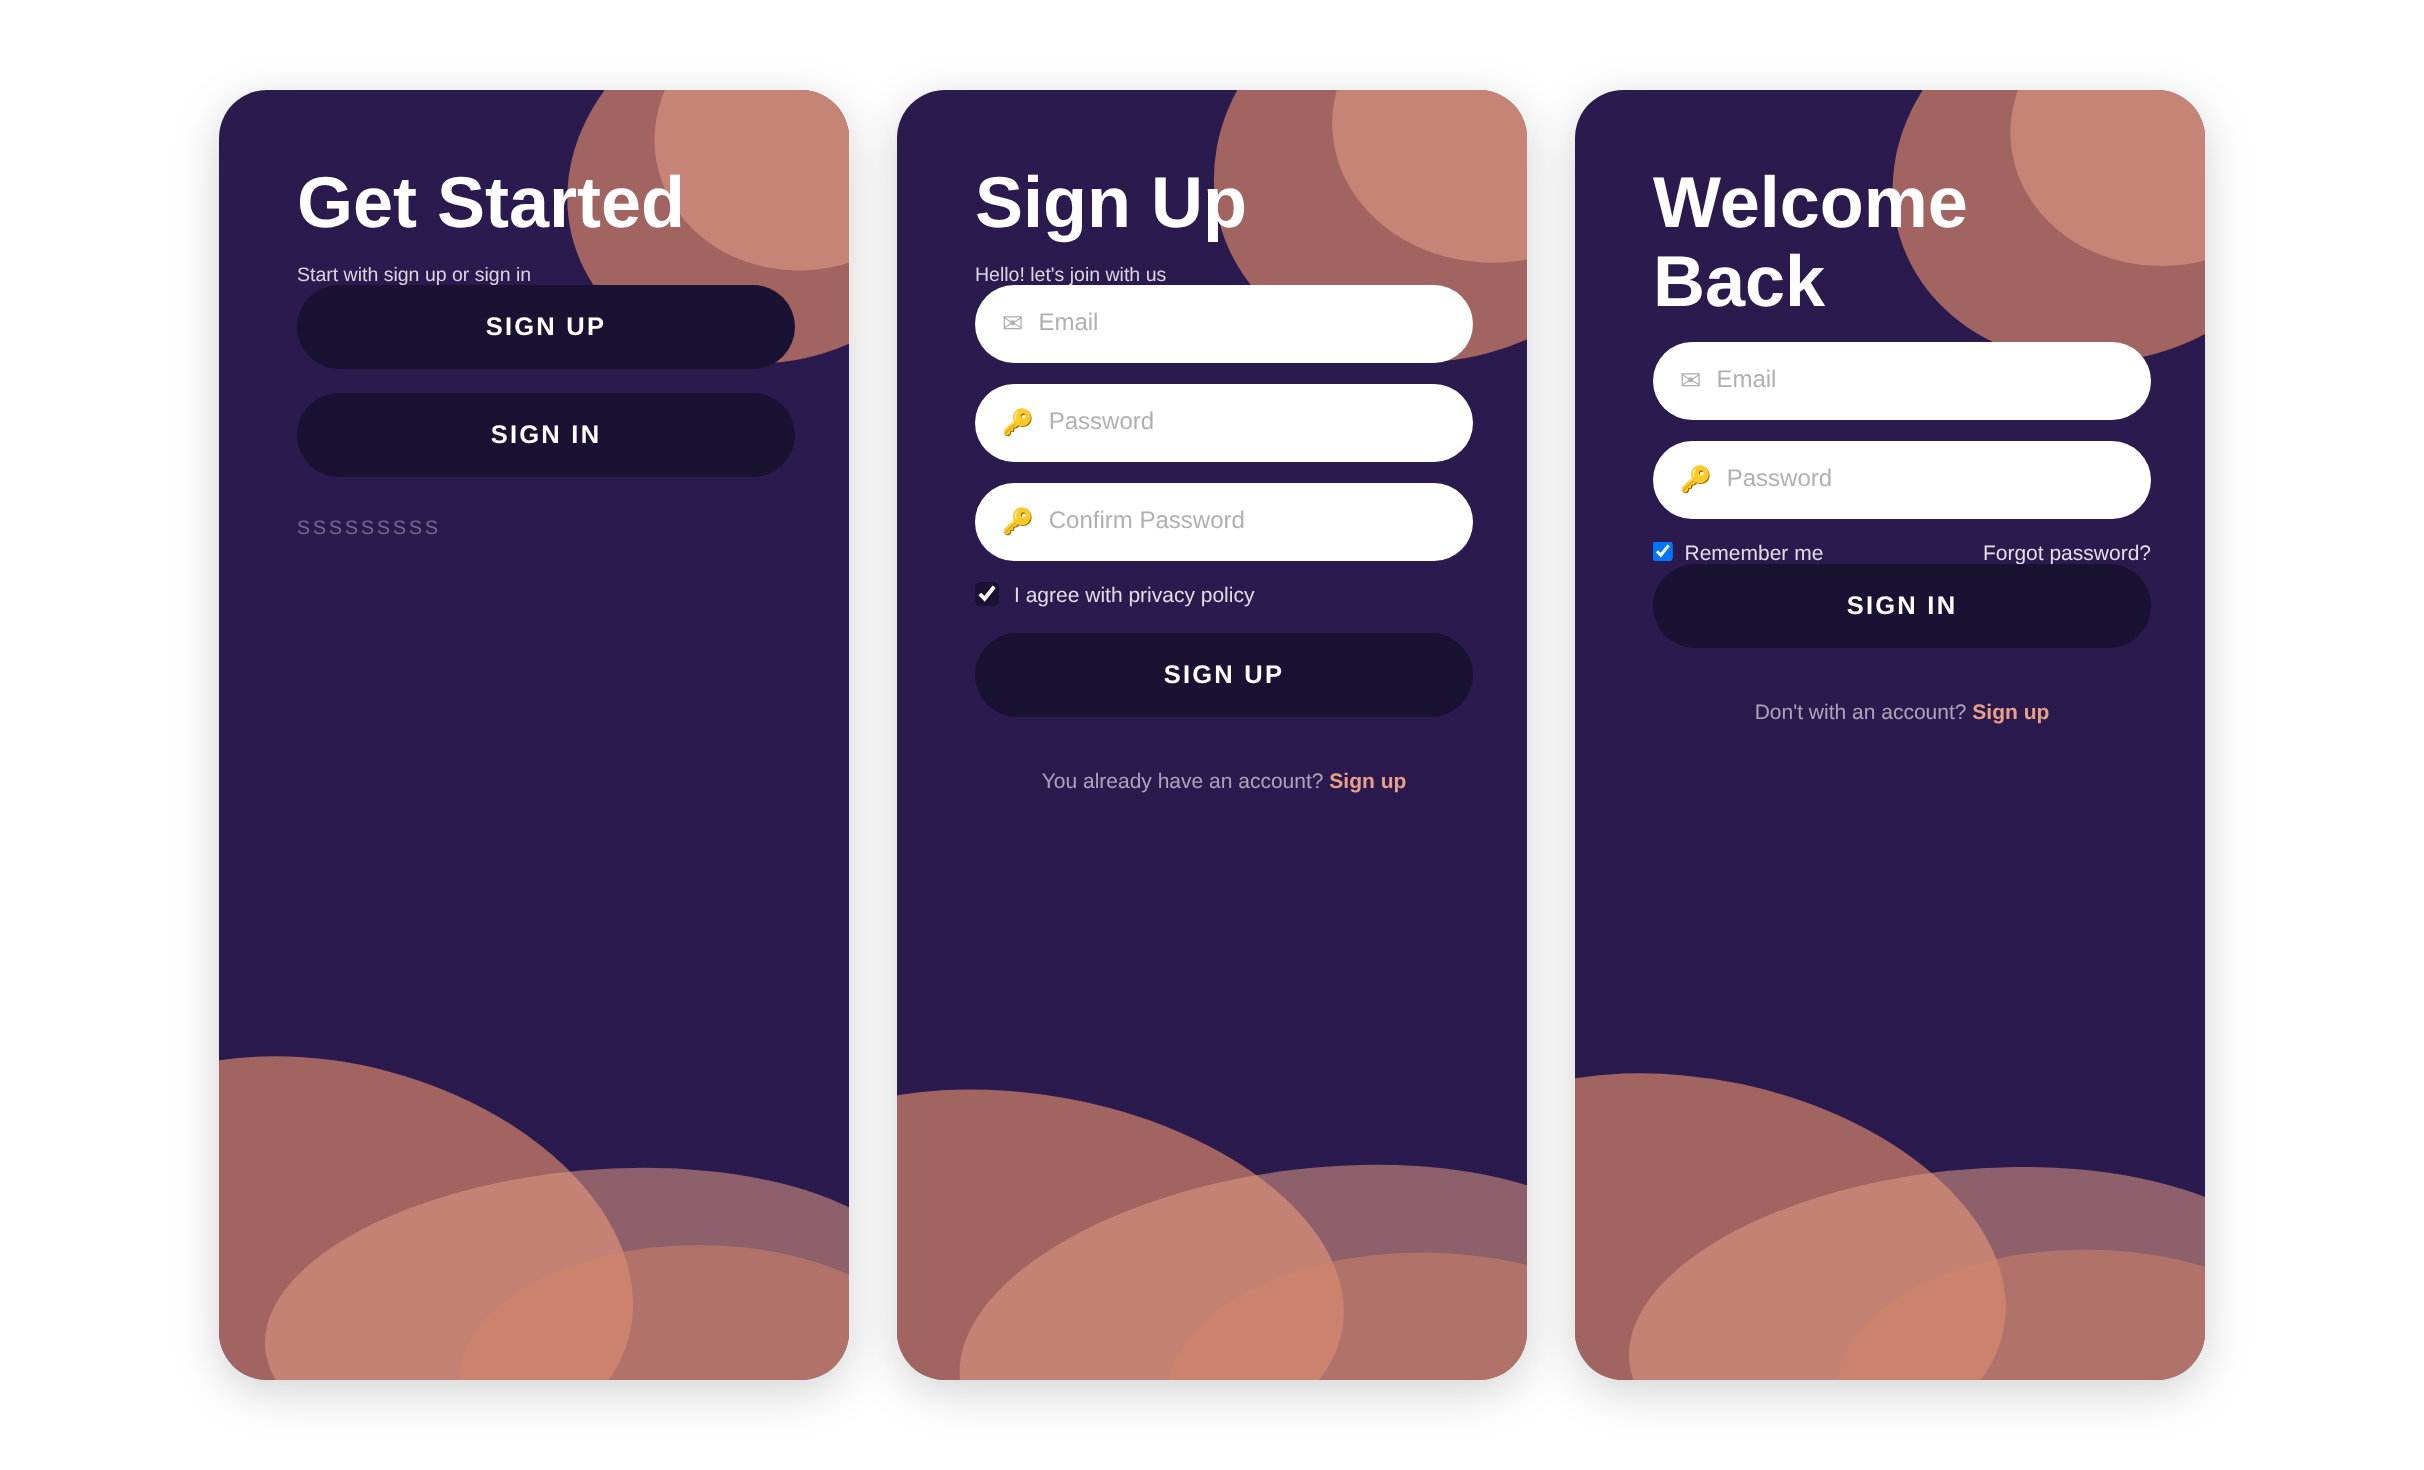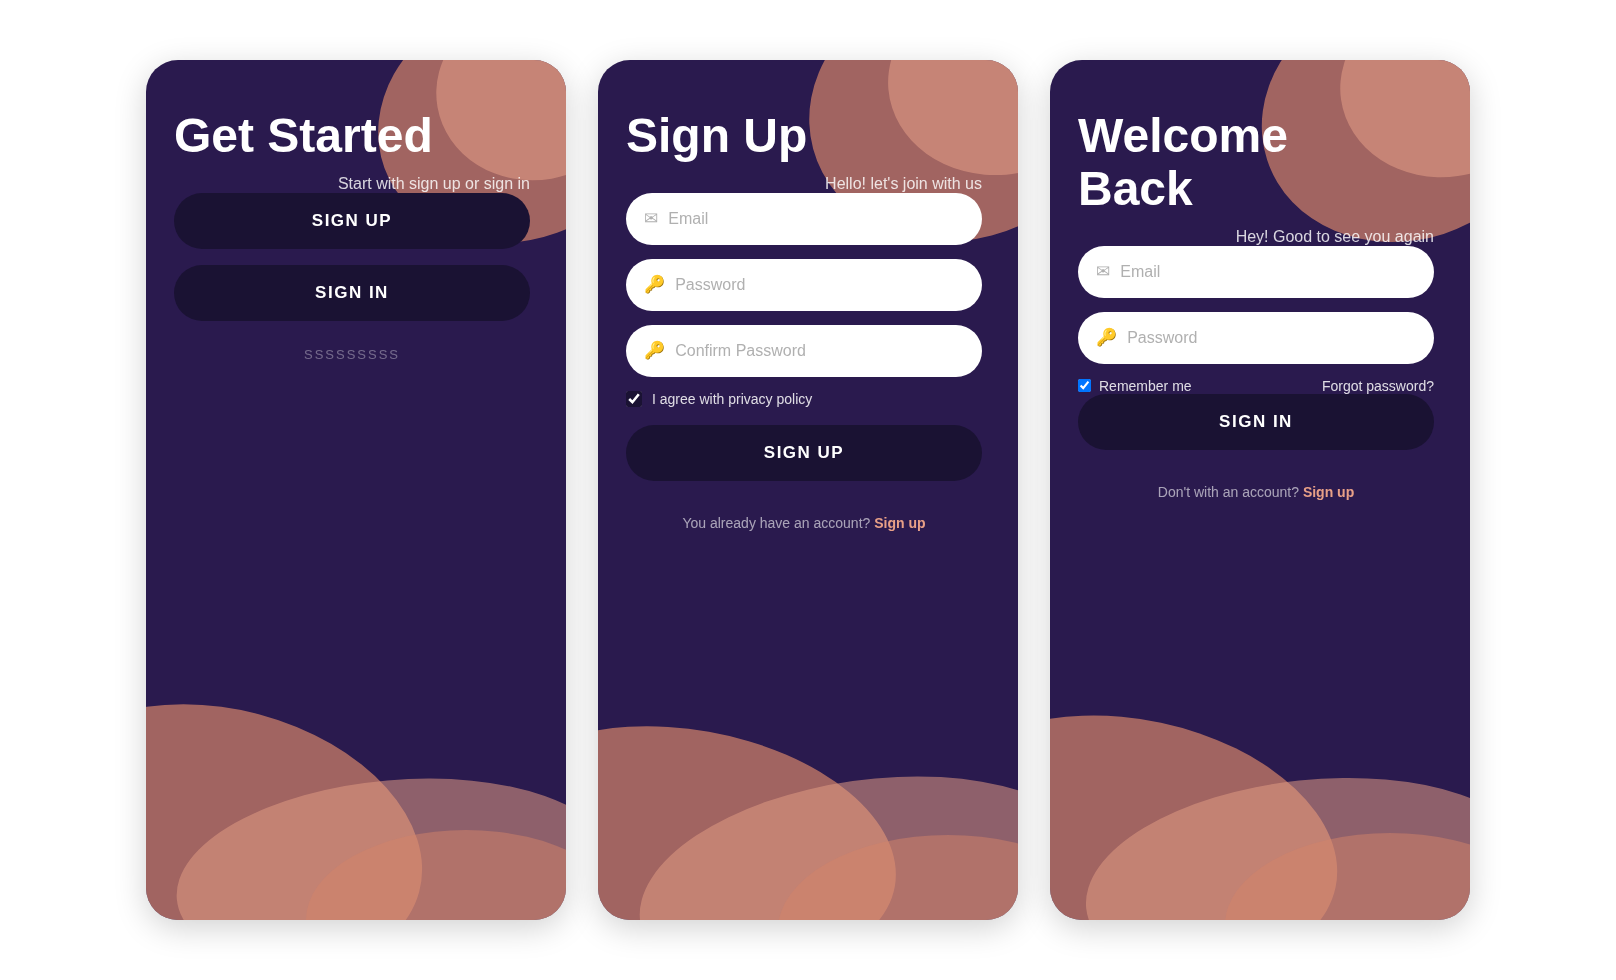--- a/index.html
+++ b/index.html
@@ -33,36 +33,35 @@
       width: 100%; height: 100%;
       pointer-events: none;
     }
 
     .card-content {
       position: relative;
       z-index: 2;
       display: flex;
       flex-direction: column;
       height: 100%;
-      padding: 50px 36px 36px 28px;
+      padding: 50px 36px 36px 52px;
     }
 
     .card-title {
       color: #ffffff;
       font-size: 48px;
       font-weight: 900;
       line-height: 1.1;
       margin-bottom: 12px;
     }
 
     .card-subtitle {
       color: rgba(255,255,255,0.82);
-      font-size: 16px;
+      font-size: 13px;
       margin-bottom: 0;
-      text-align: right;
     }
 
     .spacer { flex: 1; }
 
     
     .btn-pill {
       width: 100%;
       padding: 18px 0;
       border-radius: 50px;
       border: none;
@@ -145,21 +144,20 @@
       font-size: 14px;
       margin-top: 18px;
     }
     .card-footer .link {
       color: #e8a087;
       cursor: pointer;
       font-weight: 600;
     }
 
     .watermark {
-      text-align: center;
       color: rgba(255,255,255,0.35);
       font-size: 13px;
       letter-spacing: 2px;
       margin-top: 10px;
     }
 
     
     .card-bg-1, .card-bg-2, .card-bg-3 {
       background: #2a1a4e;
     }
@@ -234,21 +232,20 @@
   <svg class="blob-svg" viewBox="0 0 420 860" xmlns="http://www.w3.org/2000/svg">
     <ellipse cx="355" cy="55" rx="145" ry="125" fill="#d4846a" opacity="0.7" transform="rotate(-18 355 55)"></ellipse>
     <ellipse cx="395" cy="25" rx="105" ry="92" fill="#e09a84" opacity="0.6" transform="rotate(-8 395 25)"></ellipse>
     <ellipse cx="85" cy="785" rx="205" ry="125" fill="#d4846a" opacity="0.7" transform="rotate(12 85 785)"></ellipse>
     <ellipse cx="260" cy="825" rx="225" ry="105" fill="#e09a84" opacity="0.55" transform="rotate(-6 260 825)"></ellipse>
     <ellipse cx="340" cy="865" rx="165" ry="92" fill="#d4846a" opacity="0.5"></ellipse>
   </svg>
   <div class="card-content">
     <h1 class="card-title" style="white-space: pre-line;">Welcome
 Back</h1>
-    <p class="card-subtitle">Hey! Good to see you again</p>
     <div class="spacer"></div>
 
     <div class="input-group">
       <span class="input-icon">✉</span>
       <input class="input-field" type="email" placeholder="Email" style="">
     </div>
     <div class="input-group">
       <span class="input-icon">🔑</span>
       <input class="input-field" type="password" placeholder="Password" style="">
     </div>

